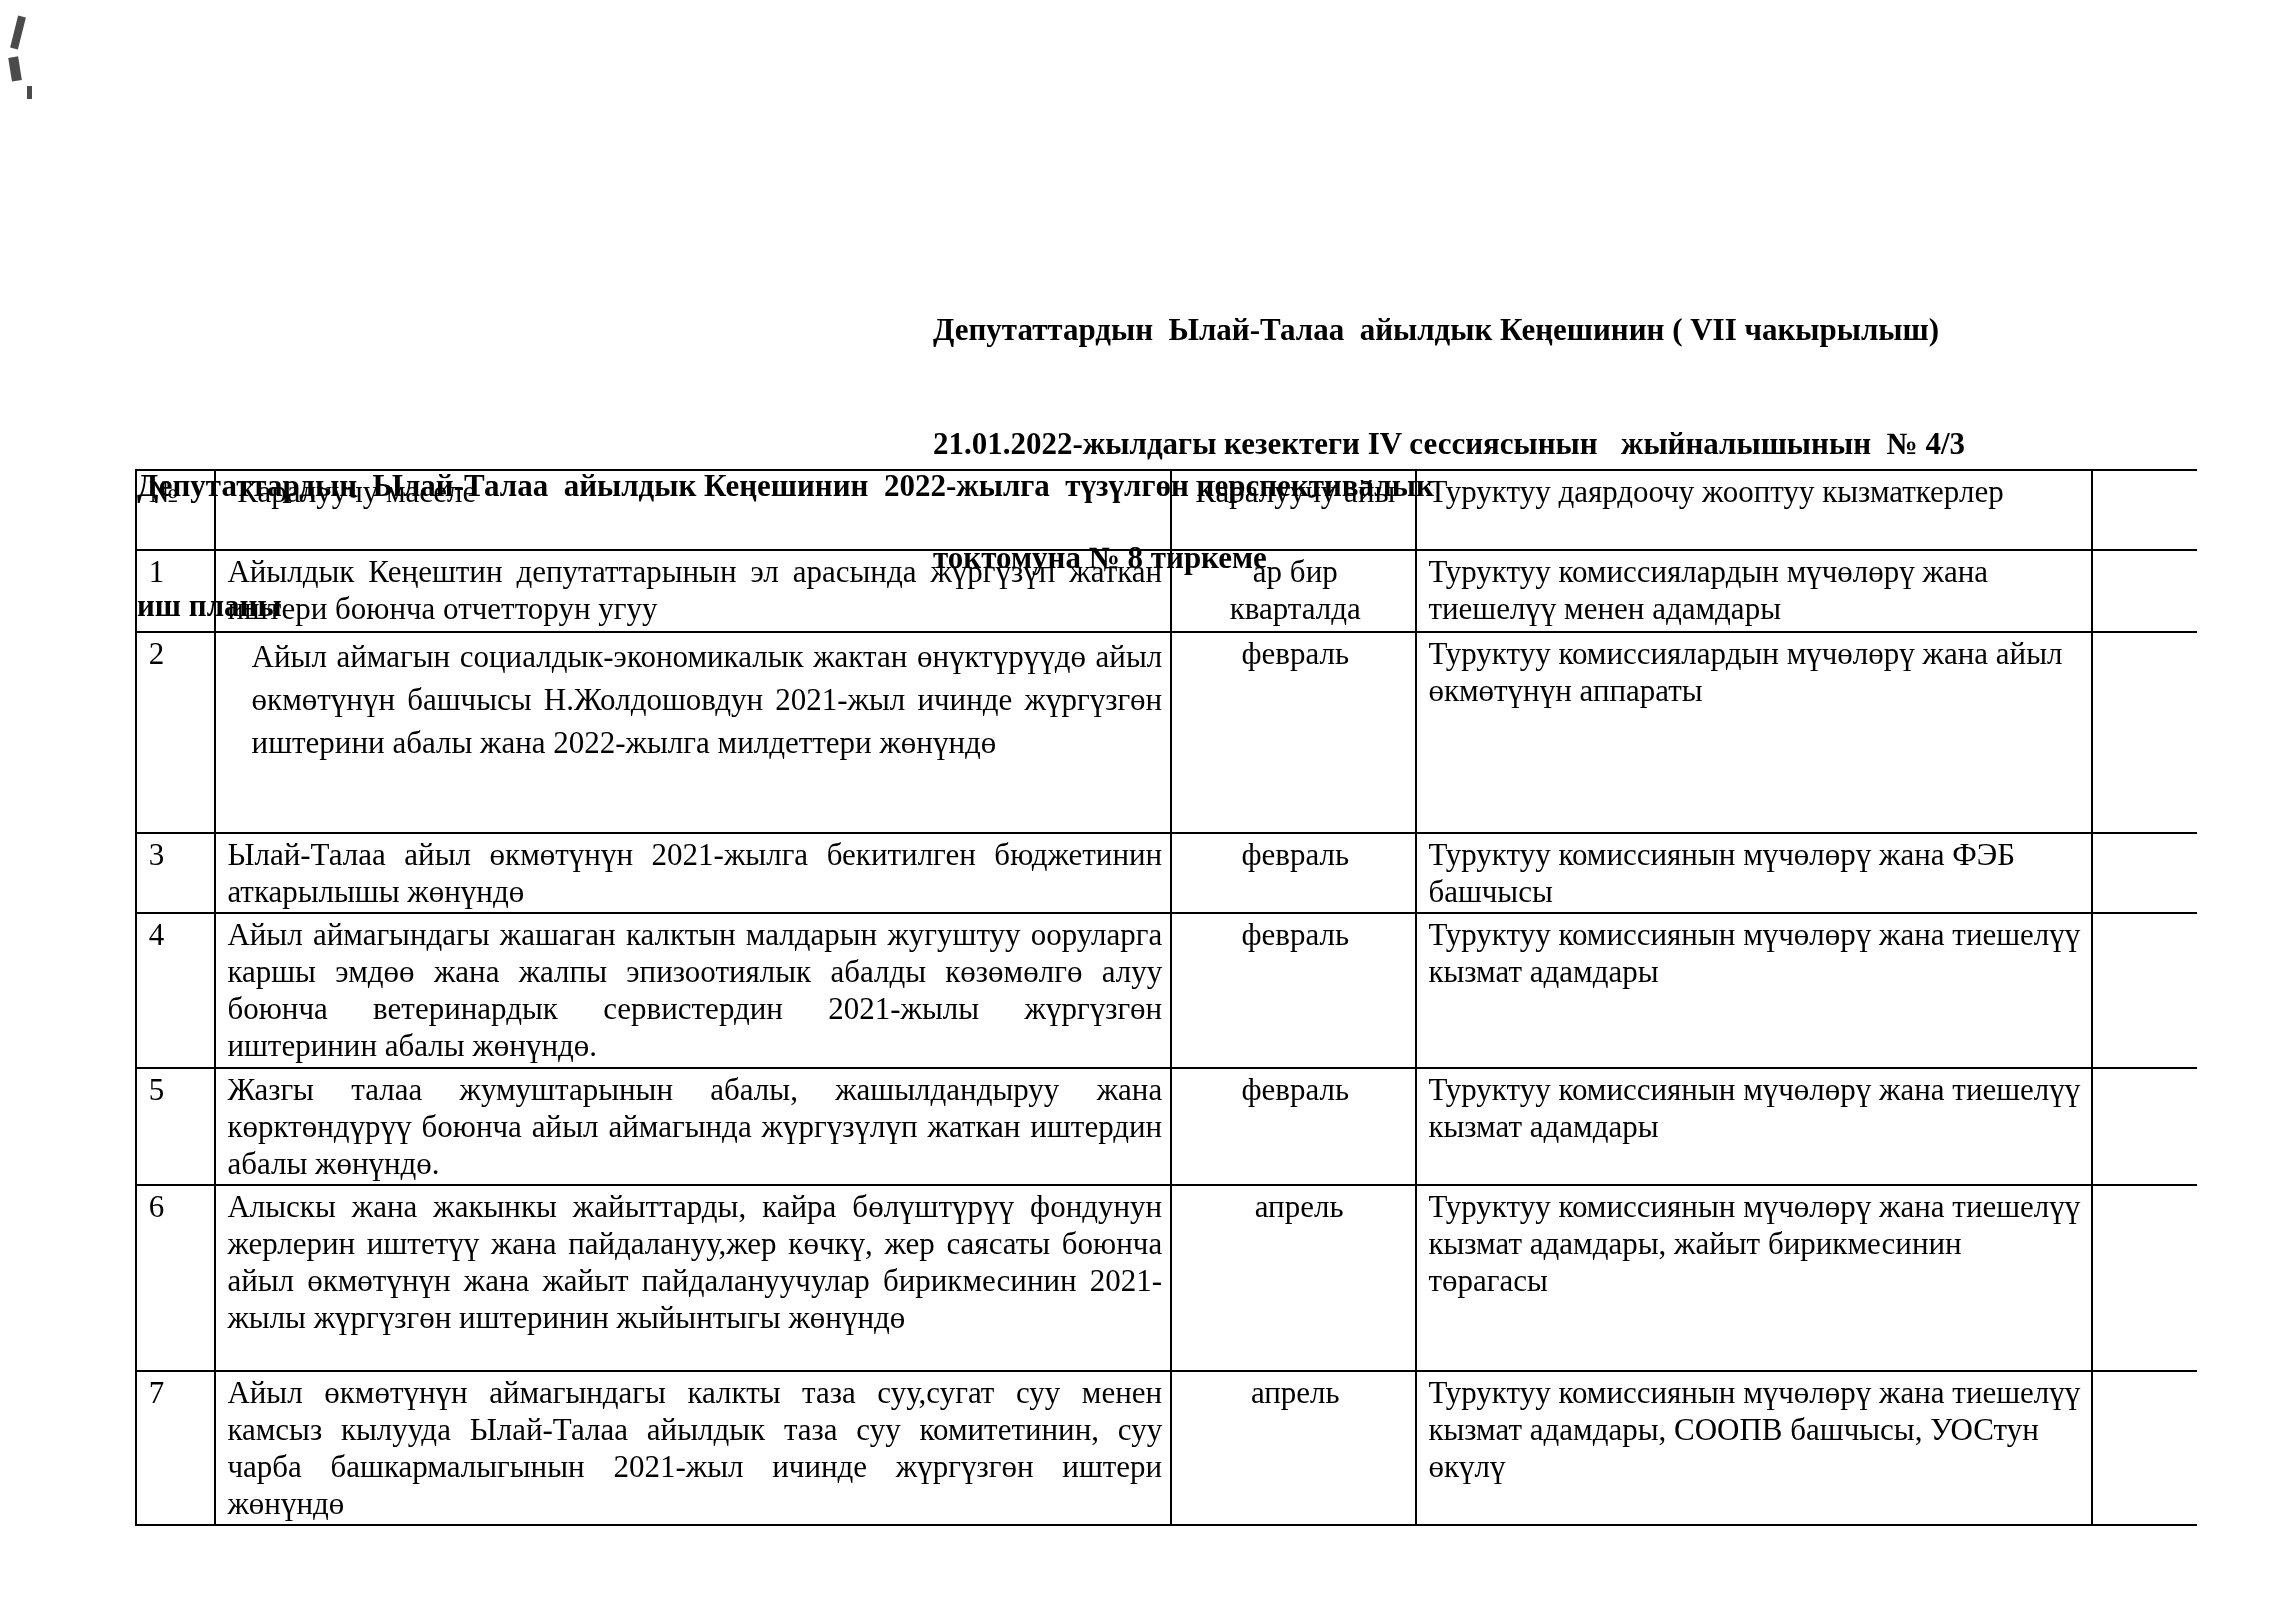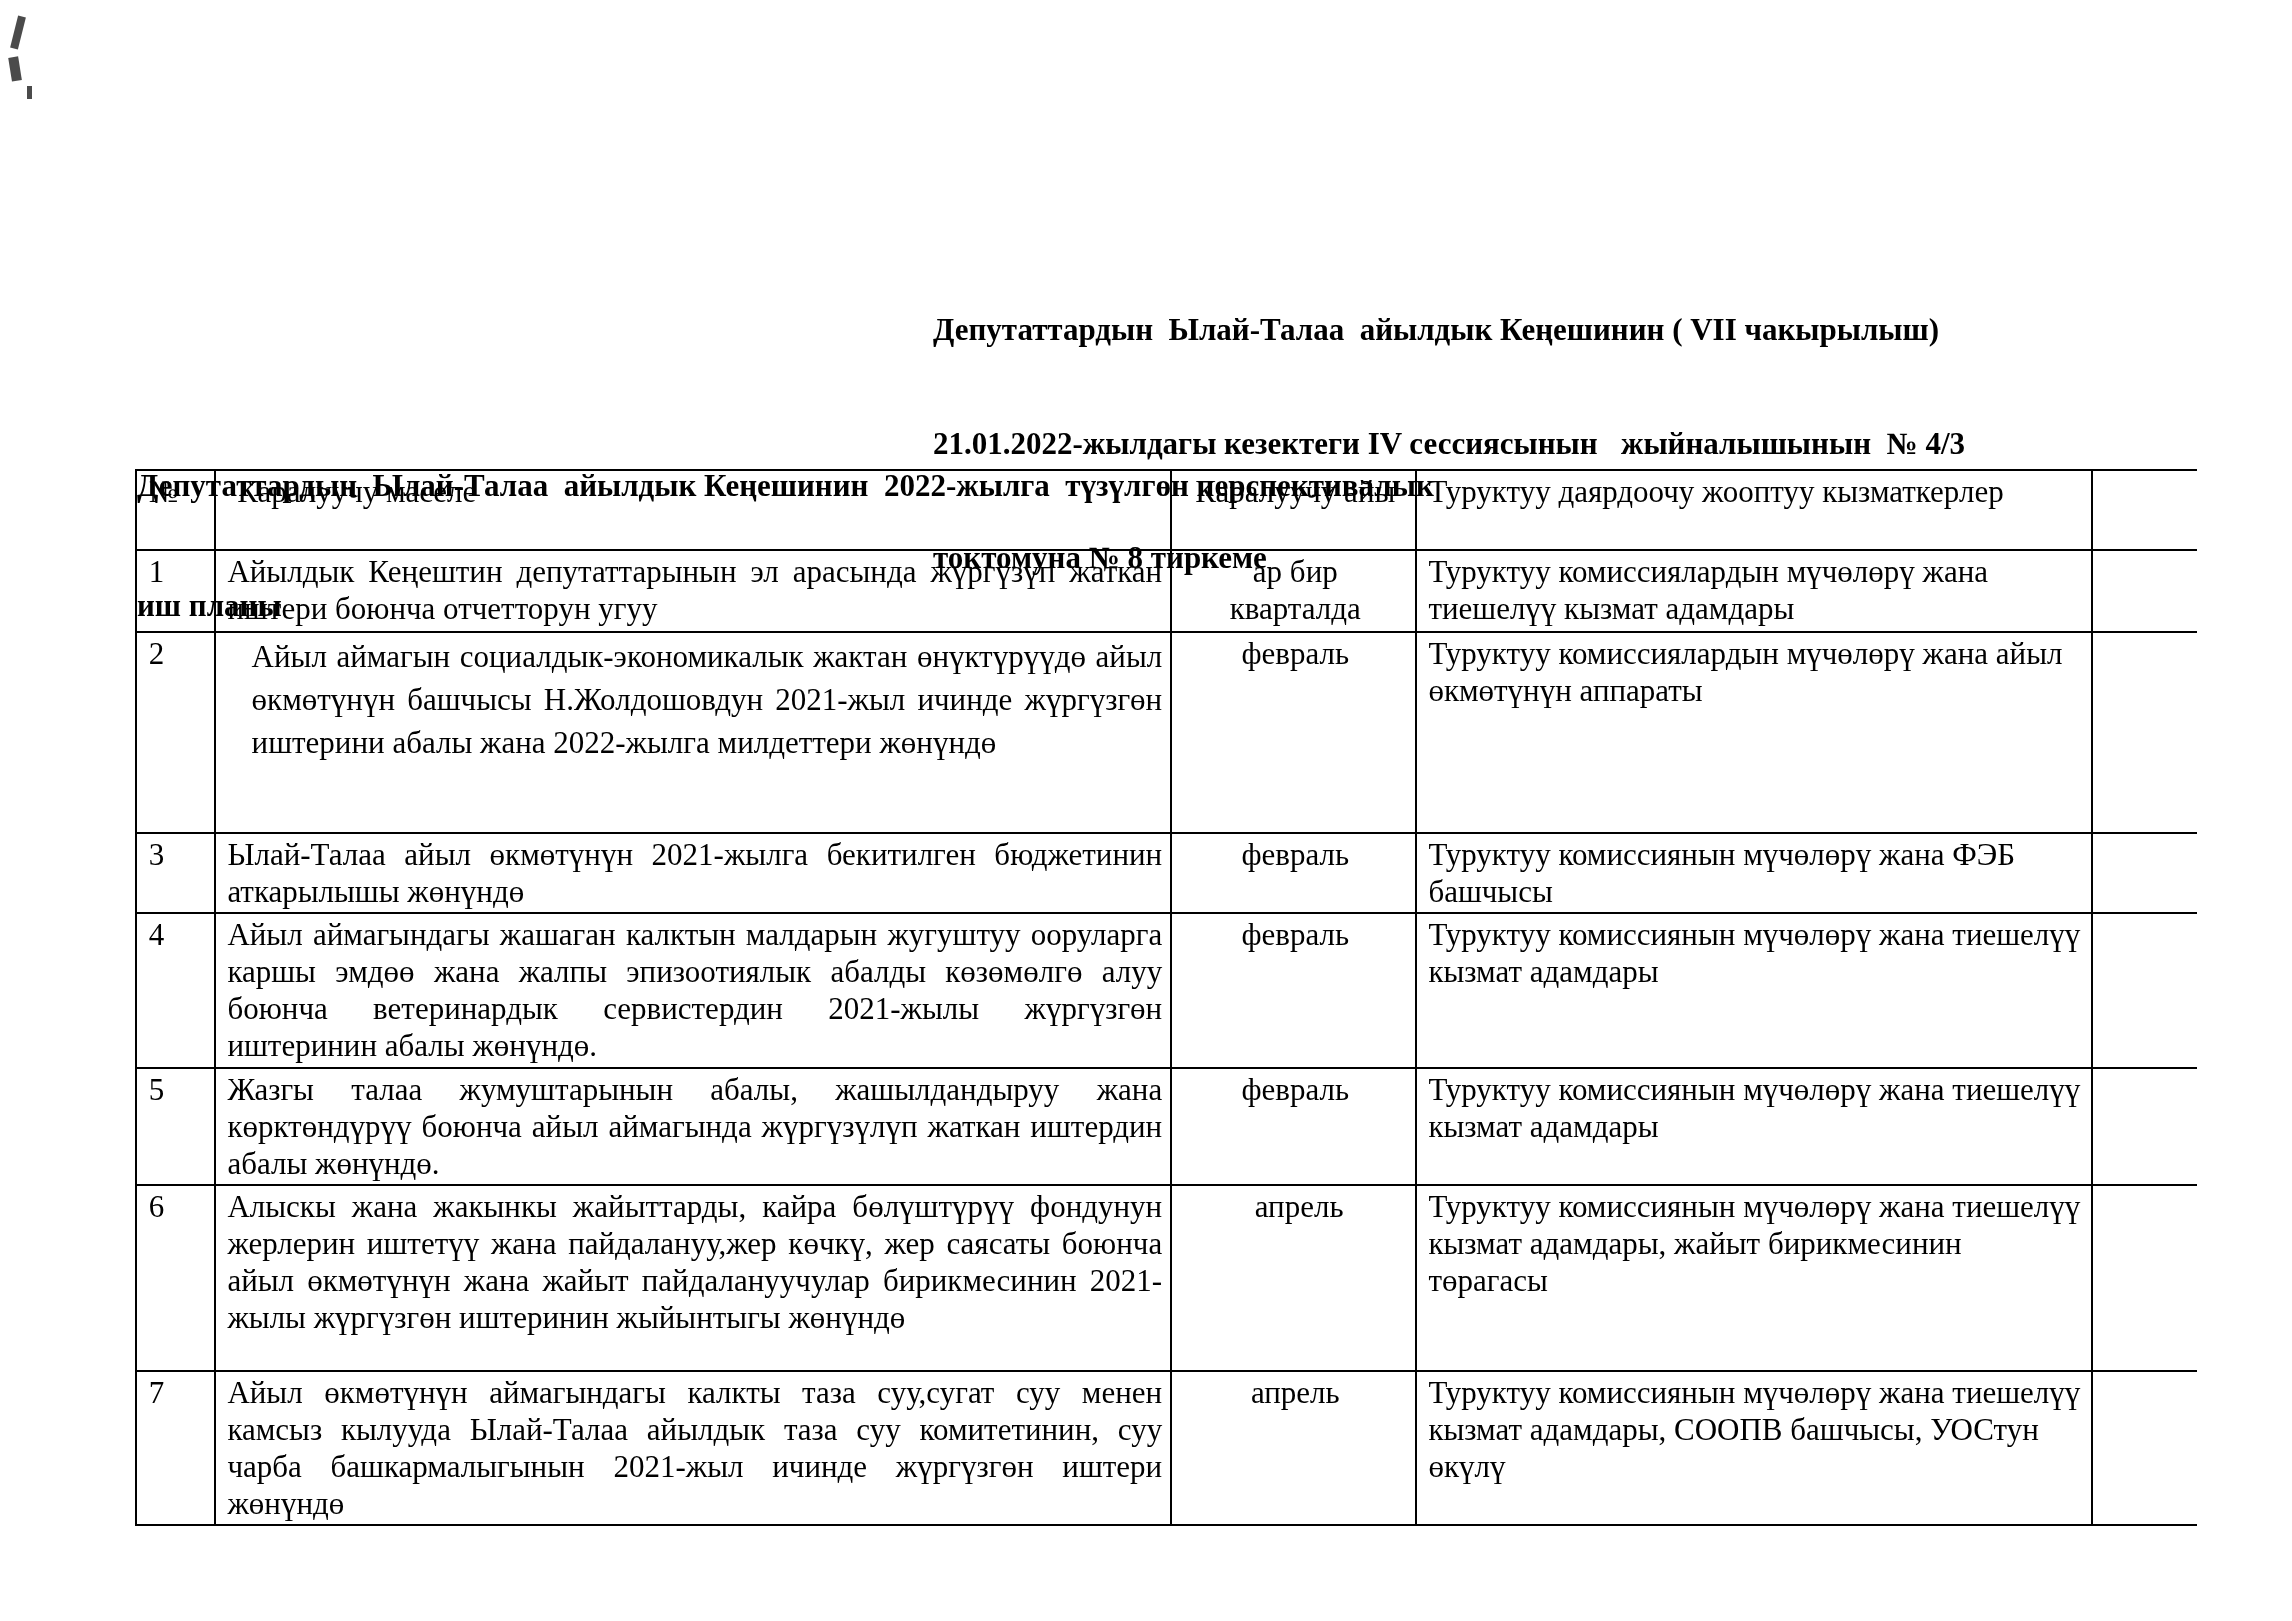--- a/index.html
+++ b/index.html
@@ -115,21 +115,21 @@
         <td class="col-issue">Каралуучу маселе</td>
         <td class="col-month">Каралуучу айы</td>
         <td class="col-resp">Туруктуу даярдоочу жооптуу  кызматкерлер</td>
         <td class="col-extra"></td>
       </tr>
 
       <tr class="r1">
         <td class="col-num">1</td>
         <td class="col-issue">Айылдык Кеңештин депутаттарынын эл арасында жүргүзүп жаткан иштери боюнча отчетторун угуу</td>
         <td class="col-month">ар бир кварталда</td>
-        <td class="col-resp">Туруктуу комиссиялардын мүчөлөрү жана тиешелүү кызмат адамдары</td>
+        <td class="col-resp">Туруктуу комиссиялардын мүчөлөрү жана тиешелүү менен адамдары</td>
         <td class="col-extra"></td>
       </tr>
 
       <tr class="r2">
         <td class="col-num">2</td>
         <td class="col-issue">Айыл аймагын социалдык-экономикалык жактан өнүктүрүүдө айыл өкмөтүнүн башчысы Н.Жолдошовдун 2021-жыл ичинде жүргүзгөн иштерини абалы жана 2022-жылга милдеттери жөнүндө</td>
         <td class="col-month">февраль</td>
         <td class="col-resp">Туруктуу комиссиялардын мүчөлөрү жана айыл өкмөтүнүн аппараты</td>
         <td class="col-extra"></td>
       </tr>

